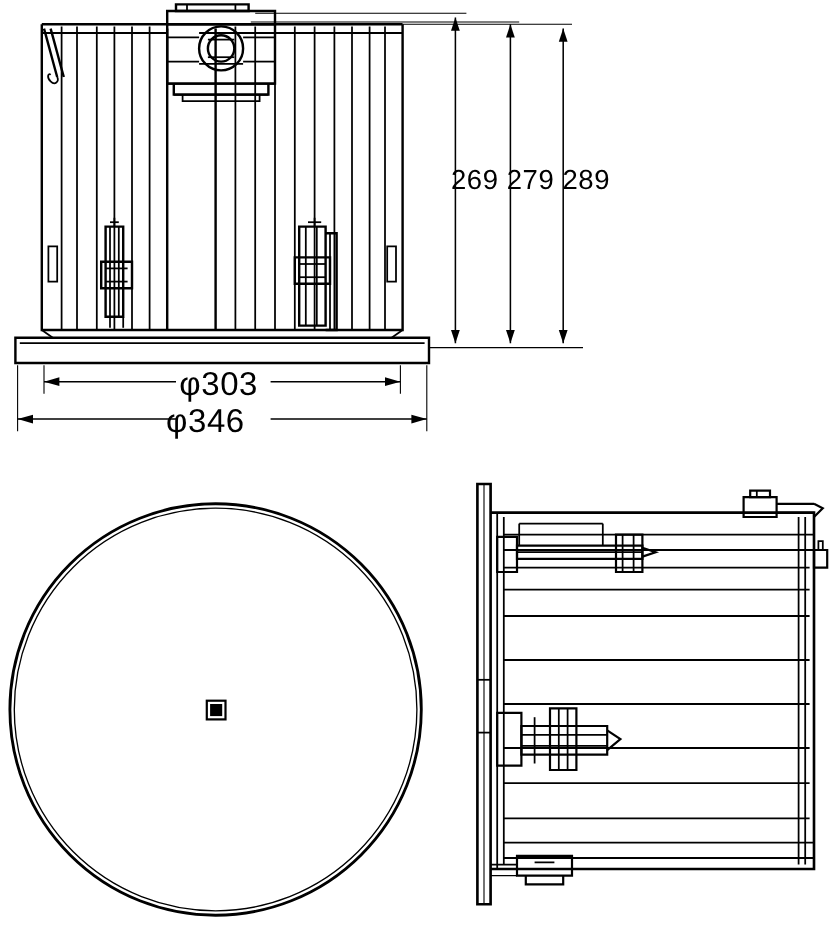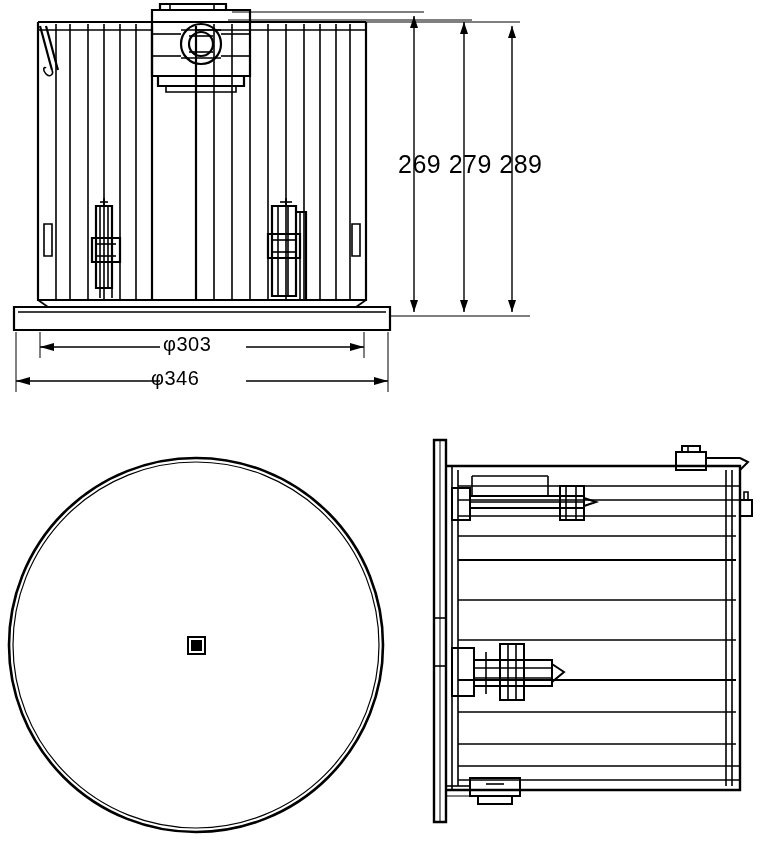--- a/index.html
+++ b/index.html
@@ -22,27 +22,28 @@
   }
   #sheet svg {
     position: absolute;
     top: 0;
     left: 0;
     display: block;
   }
   .dim-label {
     position: absolute;
     font-family: "Liberation Sans", sans-serif;
-    font-size: 20px;
+    font-size: 30px;
     letter-spacing: 0.5px;
     color: #000000;
     white-space: nowrap;
   }
   .dim-vert {
     font-size: 25px;
+    margin-left: 12px;
   }
 </style>
 </head>
 <body>
 
 <div id="sheet">
 
   <svg width="760" height="842" viewBox="0 0 760 842">
     <g fill="none" stroke="#000000" stroke-width="1.6" stroke-linejoin="miter" stroke-linecap="butt">
 

